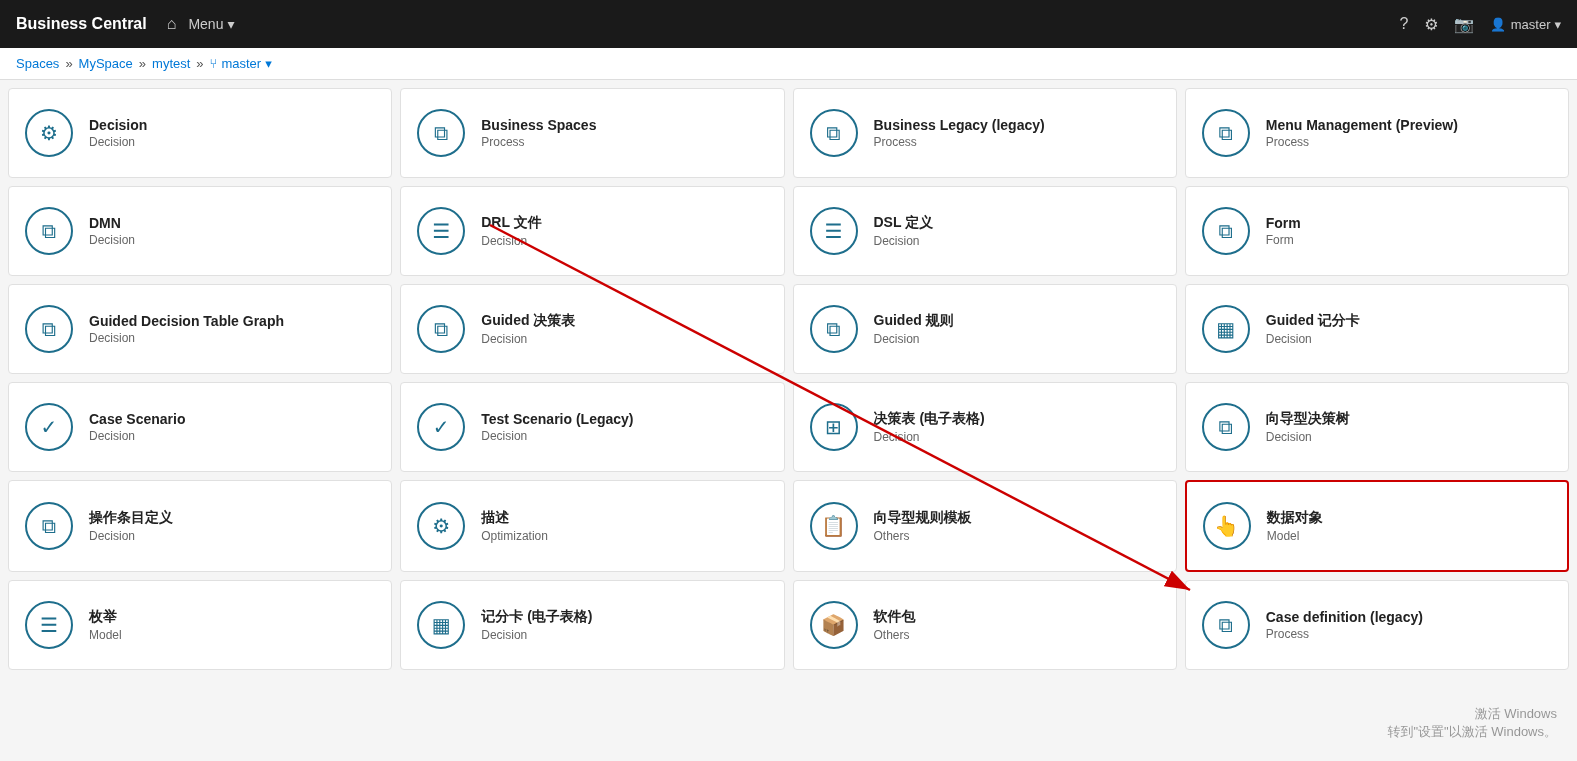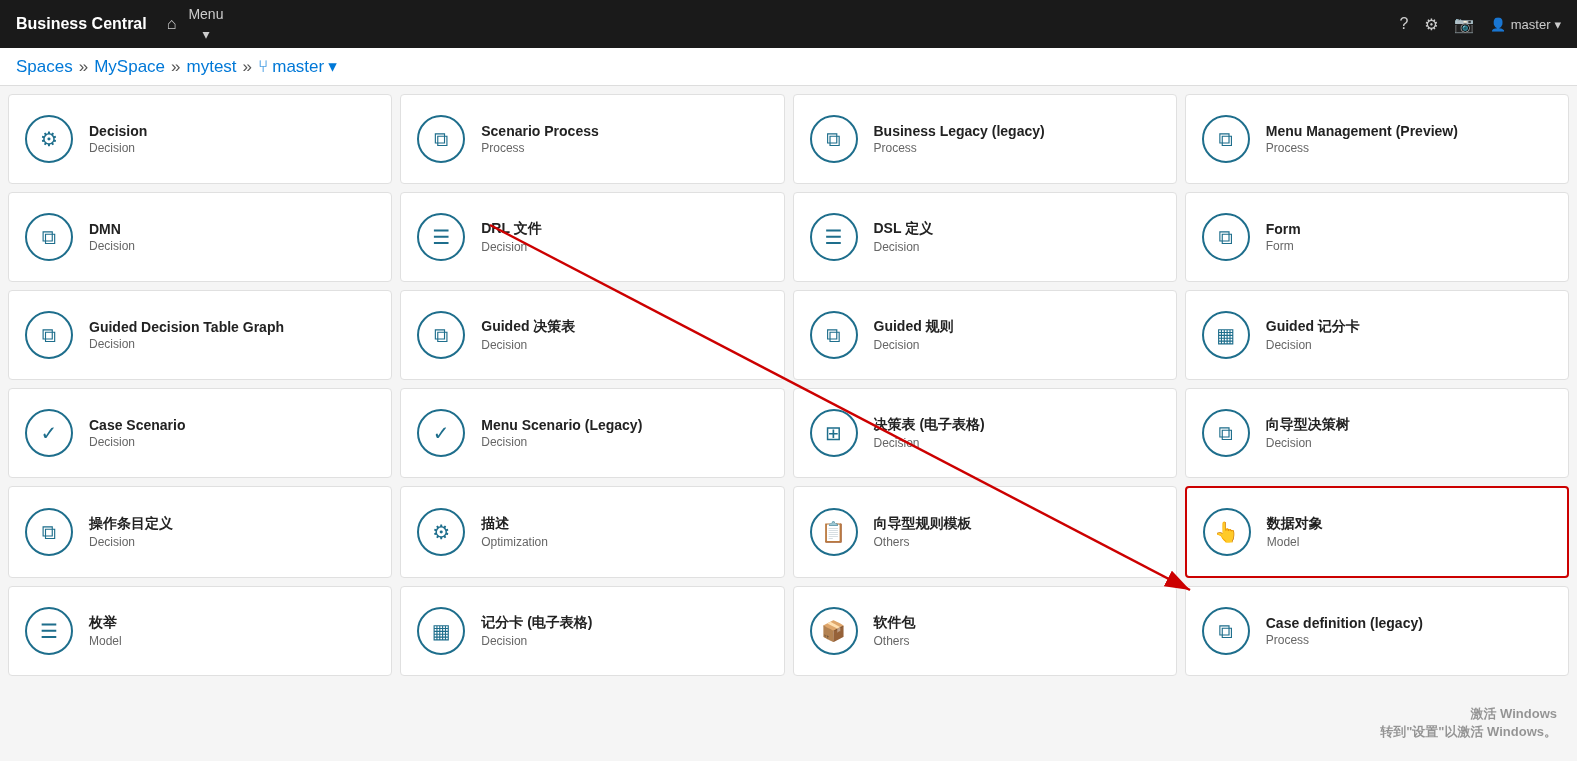--- a/index.html
+++ b/index.html
@@ -26,21 +26,20 @@
       font-size: 16px;
       cursor: pointer;
     }
     .top-nav .menu-btn {
       color: #ccc;
       font-size: 14px;
       cursor: pointer;
       display: flex;
       align-items: center;
       gap: 4px;
-      flex-direction: column;
     }
     .top-nav .spacer { flex: 1; }
     .top-nav .nav-icons {
       display: flex;
       align-items: center;
       gap: 16px;
       color: #ccc;
       font-size: 16px;
     }
     .top-nav .admin-btn {
@@ -48,21 +47,21 @@
       font-size: 13px;
       display: flex;
       align-items: center;
       gap: 4px;
     }
 
     
     .breadcrumb {
       background: #fff;
       padding: 8px 16px;
-      font-size: 17px;
+      font-size: 13px;
       color: #0078d7;
       display: flex;
       align-items: center;
       gap: 6px;
       border-bottom: 1px solid #ddd;
     }
     .breadcrumb a { color: #0078d7; text-decoration: none; }
     .breadcrumb .sep { color: #555; }
     .breadcrumb .current { color: #0078d7; display: flex; align-items: center; gap: 4px; }
 
@@ -130,21 +129,20 @@
 
     
     .activation-watermark {
       position: fixed;
       bottom: 20px;
       right: 20px;
       color: rgba(0,0,0,0.4);
       font-size: 13px;
       pointer-events: none;
       text-align: right;
-      font-weight: bold;
     }
 
     
     .page-content {
       position: relative;
     }
   </style>
 </head>
 <body>
 
@@ -187,21 +185,21 @@
   <div class="card">
         <div class="card-icon">⚙</div>
         <div class="card-text">
           <div class="card-title">Decision</div>
           <div class="card-subtitle">Decision</div>
         </div>
       </div>
       <div class="card">
         <div class="card-icon">⧉</div>
         <div class="card-text">
-          <div class="card-title">Scenario Process</div>
+          <div class="card-title">Business Spaces</div>
           <div class="card-subtitle">Process</div>
         </div>
       </div>
       <div class="card">
         <div class="card-icon">⧉</div>
         <div class="card-text">
           <div class="card-title">Business Legacy (legacy)</div>
           <div class="card-subtitle">Process</div>
         </div>
       </div>
@@ -271,21 +269,21 @@
       <div class="card">
         <div class="card-icon">✓</div>
         <div class="card-text">
           <div class="card-title">Case Scenario</div>
           <div class="card-subtitle">Decision</div>
         </div>
       </div>
       <div class="card">
         <div class="card-icon">✓</div>
         <div class="card-text">
-          <div class="card-title">Menu Scenario (Legacy)</div>
+          <div class="card-title">Test Scenario (Legacy)</div>
           <div class="card-subtitle">Decision</div>
         </div>
       </div>
       <div class="card">
         <div class="card-icon">⊞</div>
         <div class="card-text">
           <div class="card-title">决策表 (电子表格)</div>
           <div class="card-subtitle">Decision</div>
         </div>
       </div>

